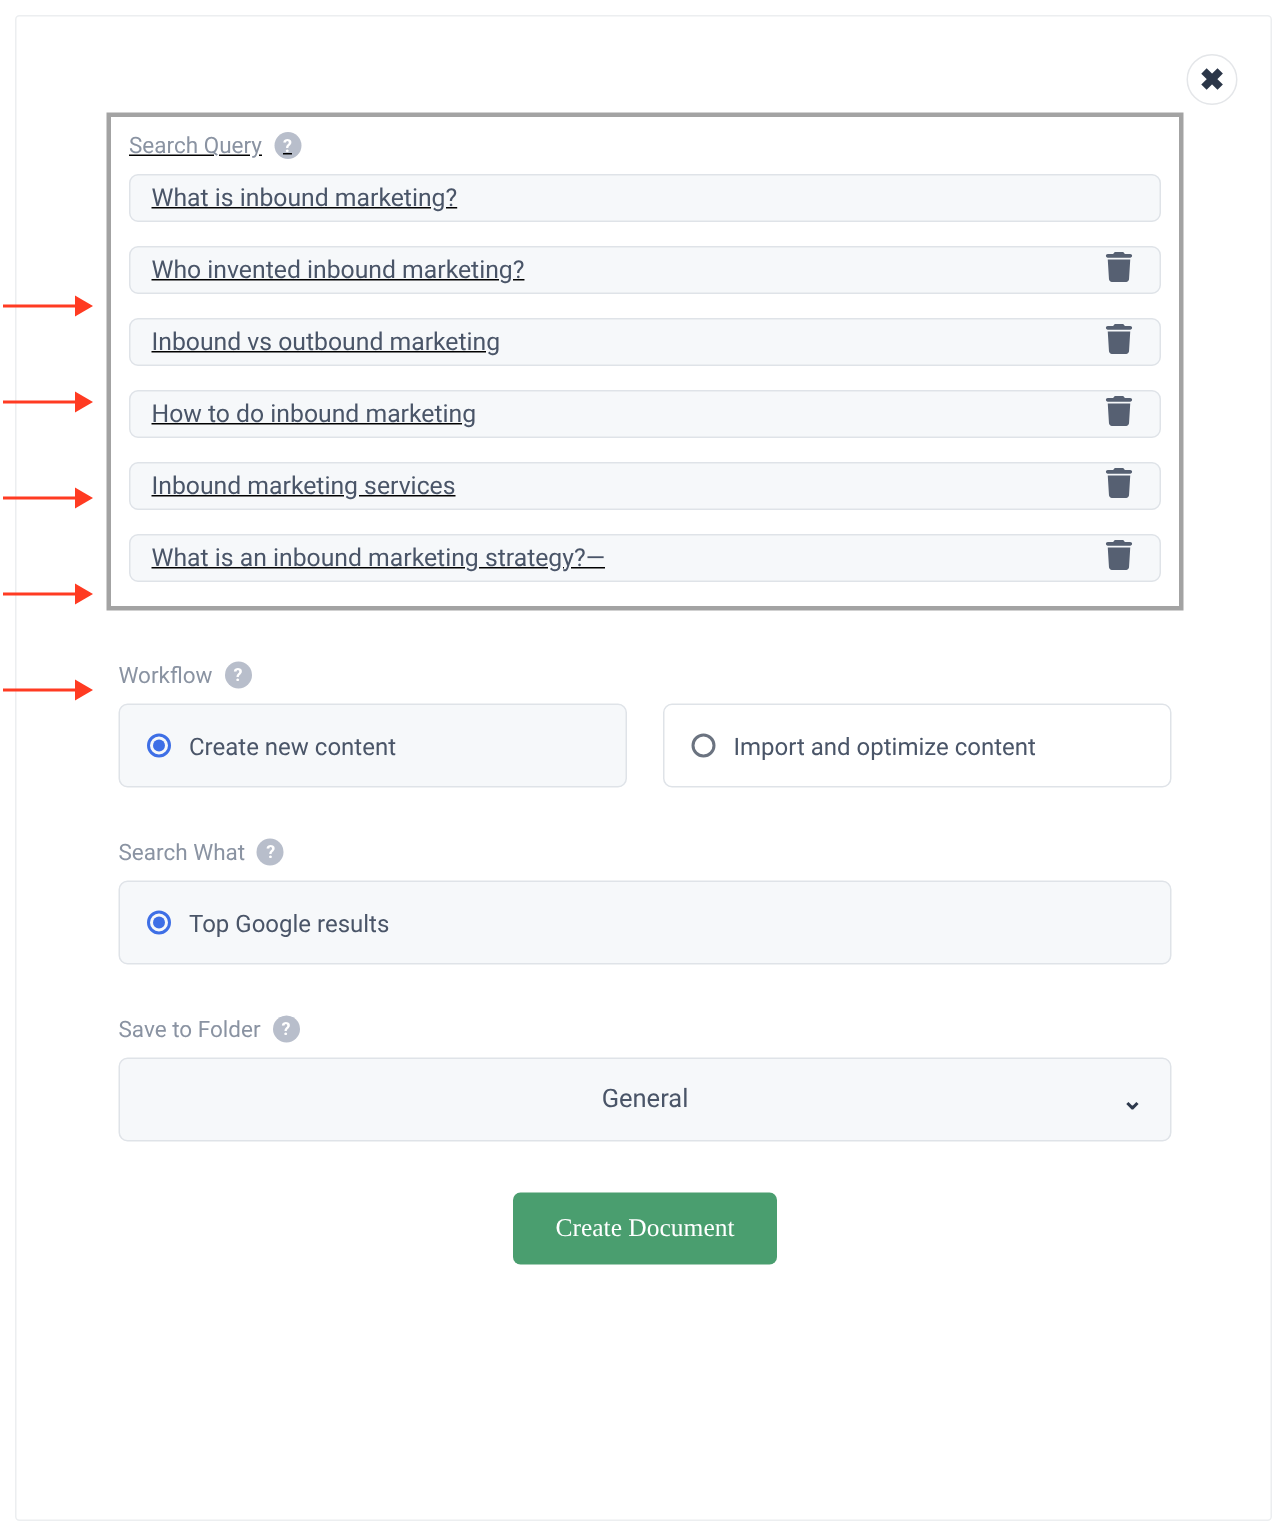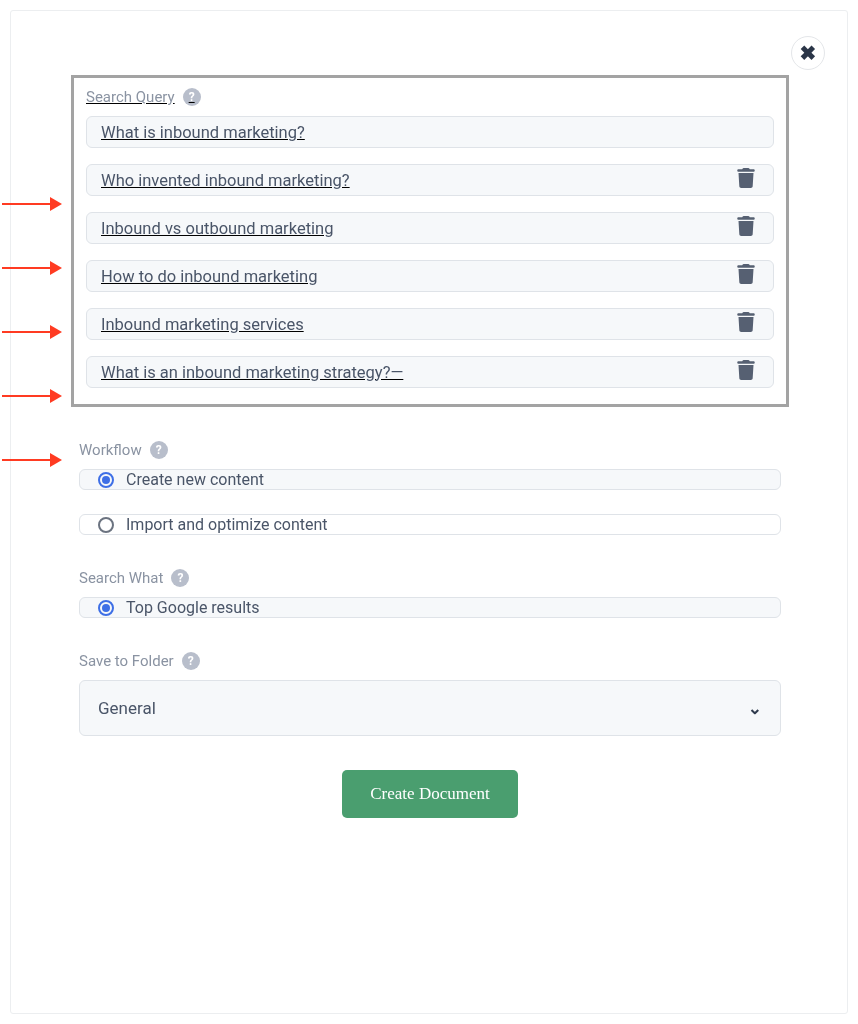--- a/index.html
+++ b/index.html
@@ -11,27 +11,27 @@
   .section-label { font-size:15px; color:#8a93a2; margin-bottom:10px; display:flex; align-items:center; gap:8px; }
   .help-icon { display:inline-flex; width:18px; height:18px; border-radius:50%; background:#b8becb; color:#fff; font-size:12px; font-weight:700; align-items:center; justify-content:center; }
   .red-box { border:3px solid #a3a3a3; padding:10px 12px 16px 12px; margin:-6px -8px 0 -8px;text-decoration:underline; }
   .query-row { position:relative; display:flex; align-items:center; background:#f6f8fa; border:1px solid #dfe3e8; border-radius:6px; height:32px; padding:0 14px; margin-top:16px; color:#4a5568; font-size:16.5px; }
   .query-row:first-of-type { margin-top:10px; }
   .query-text { flex:1; }
   .trash { color:#566072; cursor:pointer; padding:4px; }
   .arrow { position:absolute; width:58px; height:2px; background:#ff3b22; }
   .arrow::after { content:""; position:absolute; right:-2px; top:-6px; border-left:12px solid #ff3b22; border-top:7px solid transparent; border-bottom:7px solid transparent; }
   .section { margin-top:34px; }
-  .radio-grid { display:flex; gap:24px; margin-top:6px;flex-direction:column; }
+  .radio-grid { display:flex; gap:24px; margin-top:6px; }
   .radio-card { flex:1; border:1px solid #dfe3e8; border-radius:6px; height:56px; display:flex; align-items:center; padding:0 18px; font-size:16px; color:#4a5568; cursor:pointer; }
   .radio-card.selected { background:#f6f8fa; }
   .radio-dot { width:16px; height:16px; border-radius:50%; border:2px solid #3e6fe6; margin-right:12px; display:flex; align-items:center; justify-content:center; }
   .radio-dot.on::after { content:""; width:8px; height:8px; border-radius:50%; background:#3e6fe6; }
   .radio-dot.off { border-color:#6b7380; }
-  .select-box { margin-top:6px; border:1px solid #dfe3e8; border-radius:6px; height:56px; background:#f6f8fa; display:flex; align-items:center; padding:0 18px; font-size:17px; color:#4a5568; cursor:pointer; position:relative; }
+  .select-box { margin-top:6px; border:1px solid #dfe3e8; border-radius:6px; height:56px; background:#f6f8fa; display:flex; align-items:center; padding:0 18px; font-size:17px; color:#4a5568; cursor:pointer; position:relative;justify-content:center; }
   .select-caret { position:absolute; right:18px; color:#2e3a4d; font-weight:700; }
   .primary-btn { margin:34px auto 0 auto; display:block; background:#4a9e6f; color:#fff; border:none; border-radius:5px; padding:14px 28px; font-size:17px; cursor:pointer;font-family:Liberation Serif, serif; }
   svg.trash-svg { width:18px; height:20px; fill:#566072; }
 </style>
 </head>
 <body>
 
 <div class="frame">
   <div class="panel">
     <div class="close-btn">

